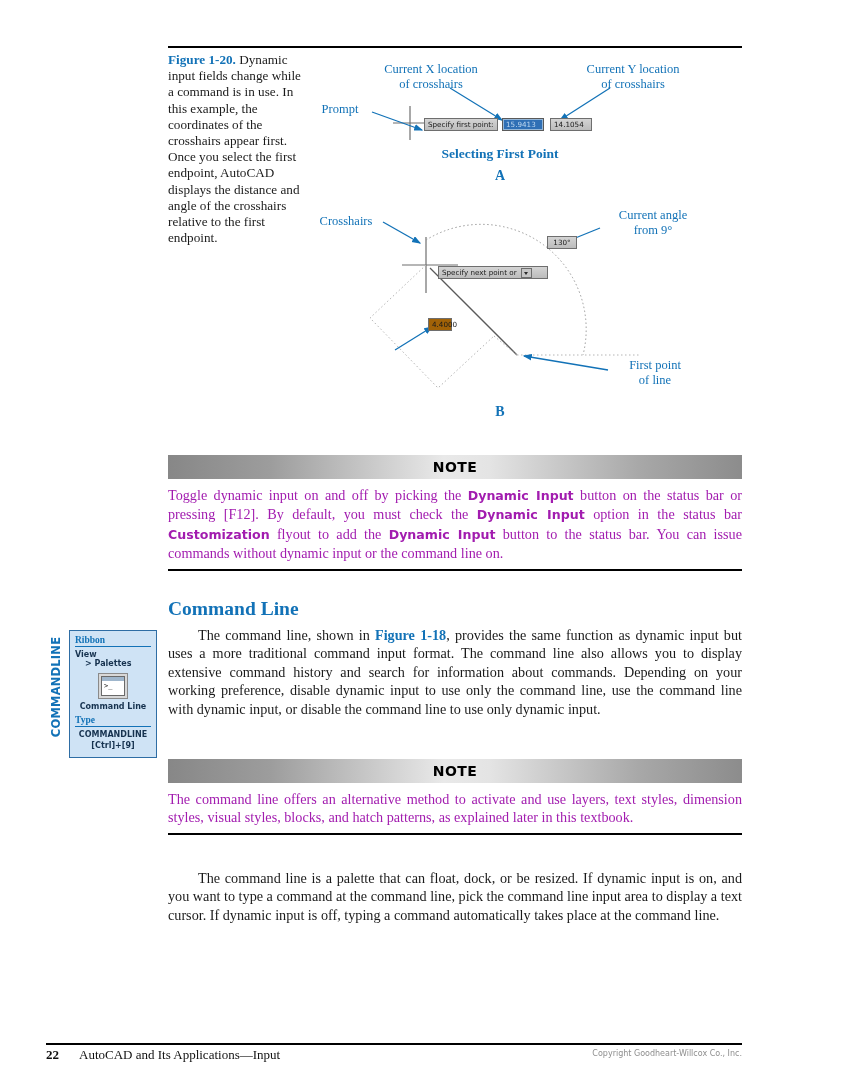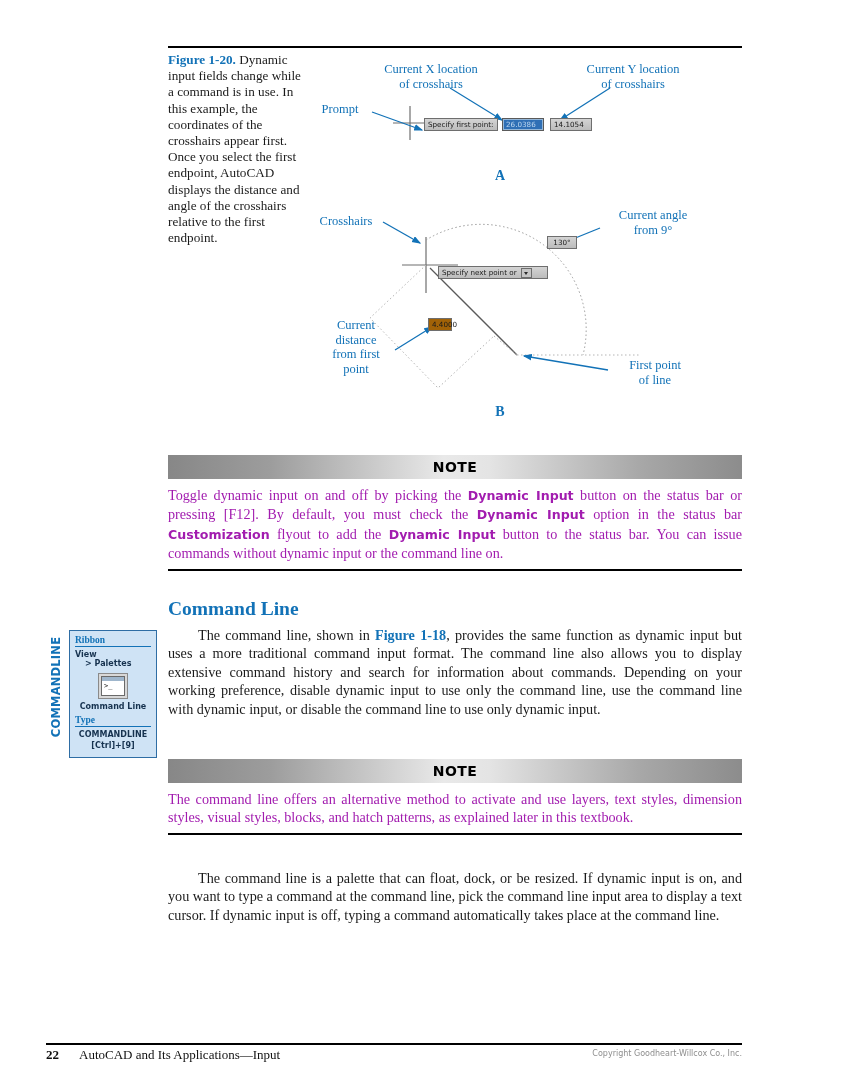--- a/index.html
+++ b/index.html
@@ -347,32 +347,29 @@
     <line x1="298" y1="320" x2="214" y2="306" stroke="#1272b7" stroke-width="1.3" marker-end="url(#arrowblue)"></line>
   </svg>
 
   <div class="callout" style="left:2px;top:52px;width:56px;text-align:center;">Prompt</div>
   <div class="callout" style="left:60px;top:12px;width:122px;">Current X location
 of crosshairs</div>
   <div class="callout" style="left:262px;top:12px;width:122px;">Current Y location
 of crosshairs</div>
 
   <div class="acad-field" style="left:114px;top:68px;width:74px;">Specify first point:</div>
-  <div class="acad-field highlight" style="left:192px;top:68px;width:42px;">26.0386</div>
+  <div class="acad-field highlight" style="left:192px;top:68px;width:42px;">15.9413</div>
   <div class="acad-field" style="left:240px;top:68px;width:42px;">14.1054</div>
 
+  <div class="sublabel" style="left:60px;top:96px;width:260px;">Selecting First Point</div>
   <div class="part-letter" style="left:60px;top:118px;width:260px;">A</div>
 
   <div class="callout" style="left:0px;top:164px;width:72px;">Crosshairs</div>
   <div class="callout" style="left:288px;top:158px;width:110px;">Current angle
 from 9°</div>
-  <div class="callout" style="left:10px;top:268px;width:72px;text-align:center;">Current
-distance
-from first
-point</div>
   <div class="callout" style="left:300px;top:308px;width:90px;">First point
 of line</div>
 
   <div class="acad-field" style="left:237px;top:186px;width:30px;text-align:center;">130°</div>
   <div class="acad-field" style="left:128px;top:216px;width:110px;">
     <span>Specify next point or</span><span class="dd"></span>
   </div>
   <div class="acad-field" style="left:118px;top:268px;width:24px;background:#a16207;">4.4000</div>
 
   <div class="part-letter" style="left:60px;top:354px;width:260px;">B</div>

